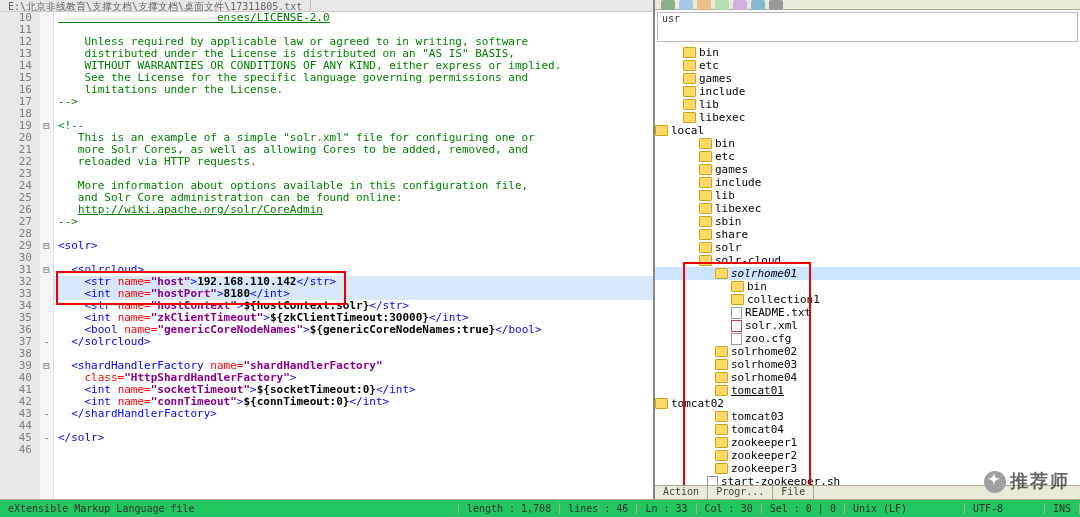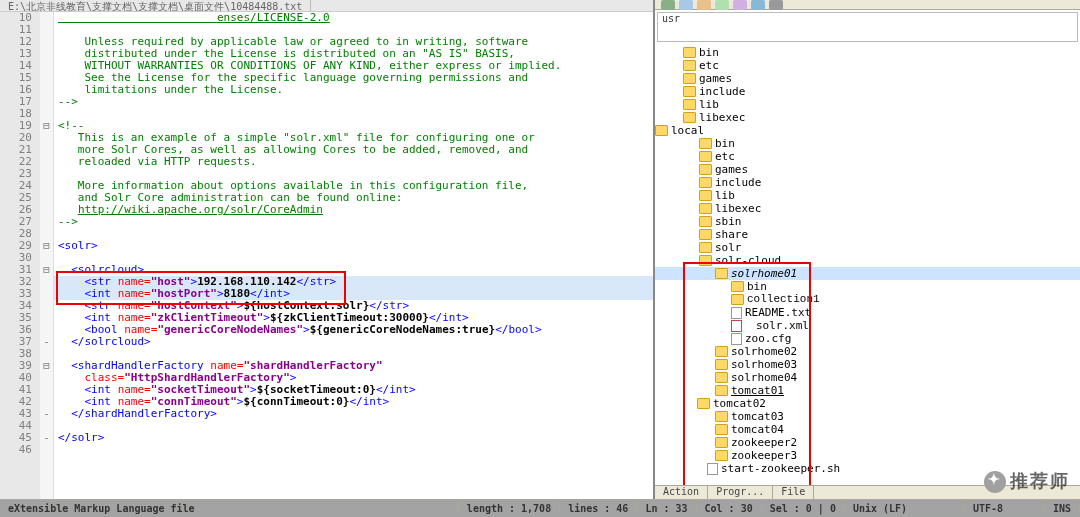--- a/index.html
+++ b/index.html
@@ -28,34 +28,34 @@
 .path-bar { height: 30px; background: #fff; border: 1px solid #bbb; margin: 2px; padding: 0 4px; font-size: 10px; color: #333; }
 .tree { flex: 1; overflow: auto; padding: 2px 0; font-size: 11px; position: relative; }
 .tree-row { display: flex; align-items: center; height: 13px; line-height: 13px; white-space: nowrap; }
 .tree-row.sel { background: #cce4ff; }
 .folder-icon { width: 13px; height: 11px; background: #ffd968; border: 1px solid #d4a017; border-radius: 1px; margin-right: 3px; display: inline-block; }
 .file-icon { width: 11px; height: 12px; background: #fff; border: 1px solid #999; margin-right: 3px; display: inline-block; }
 .file-icon.xml { border-color: #c44; }
 .tree-label { color: #000; }
 .bottom-tabs { height: 14px; background: #ece9d8; border-top: 1px solid #aca899; display: flex; font-size: 10px; }
 .btab { padding: 0 8px; border-right: 1px solid #aca899; color: #444; }
-.status-bar { height: 18px; background: #a3a3a3; border-top: 1px solid #aca899; display: flex; font-size: 10px; align-items: center; font-weight: bold; }
+.status-bar { height: 18px; background: #22c55e; border-top: 1px solid #aca899; display: flex; font-size: 10px; align-items: center; }
 .status-cell { padding: 0 8px; border-right: 1px solid #aca899; color: #333; }
 .status-left { flex: 1; }
 .watermark { position: absolute; right: 10px; bottom: 24px; font-size: 18px; font-weight: bold; color: rgba(0,0,0,0.6); font-family: "Microsoft YaHei", sans-serif; letter-spacing: 2px; pointer-events: none; }
 .wm-icon { display:inline-block; width:22px; height:22px; background:#a0a0a0; border-radius:50%; vertical-align:middle; margin-right:4px; position:relative; }
 .wm-icon::after { content:"✦"; color:#fff; position:absolute; left:4px; top:0; font-size:14px; }
 </style>
 </head>
 <body>
 
 <div class="main-area">
   <div class="editor-panel">
     <div class="tab-bar">
-      <div class="tab">E:\北京非线教育\支撑文档\支撑文档\桌面文件\10484488.txt</div>
+      <div class="tab">E:\北京非线教育\支撑文档\支撑文档\桌面文件\17311805.txt</div>
     </div>
     <div class="code-area">
       <div class="gutter" id="gutter">
           <div class="line">10</div>
           <div class="line">11</div>
           <div class="line">12</div>
           <div class="line">13</div>
           <div class="line">14</div>
           <div class="line">15</div>
           <div class="line">16</div>
@@ -252,29 +252,29 @@
           <span class="tree-label">solr-cloud</span>
         </div>
         <div class="tree-row sel" style="padding-left: 60px; font-style: italic;">
           <span class="folder-icon"></span>
           <span class="tree-label">solrhome01</span>
         </div>
         <div class="tree-row" style="padding-left: 76px;">
           <span class="folder-icon"></span>
           <span class="tree-label">bin</span>
         </div>
-        <div class="tree-row" style="padding-left: 76px; font-family: Liberation Mono, monospace;">
+        <div class="tree-row" style="padding-left: 76px;">
           <span class="folder-icon"></span>
           <span class="tree-label">collection1</span>
         </div>
         <div class="tree-row" style="padding-left: 76px;">
           <span class="file-icon"></span>
           <span class="tree-label">README.txt</span>
         </div>
-        <div class="tree-row" style="padding-left: 76px; gap: 11px;">
+        <div class="tree-row" style="padding-left: 76px;">
           <span class="file-icon xml"></span>
           <span class="tree-label">solr.xml</span>
         </div>
         <div class="tree-row" style="padding-left: 76px;">
           <span class="file-icon"></span>
           <span class="tree-label">zoo.cfg</span>
         </div>
         <div class="tree-row" style="padding-left: 60px;">
           <span class="folder-icon"></span>
           <span class="tree-label">solrhome02</span>
@@ -284,31 +284,35 @@
           <span class="tree-label">solrhome03</span>
         </div>
         <div class="tree-row" style="padding-left: 60px;">
           <span class="folder-icon"></span>
           <span class="tree-label">solrhome04</span>
         </div>
         <div class="tree-row" style="padding-left: 60px; text-decoration: underline;">
           <span class="folder-icon"></span>
           <span class="tree-label">tomcat01</span>
         </div>
-        <div class="tree-row" style=" margin-left: 42px;">
+        <div class="tree-row" style="">
           <span class="folder-icon"></span>
           <span class="tree-label">tomcat02</span>
         </div>
         <div class="tree-row" style="padding-left: 60px;">
           <span class="folder-icon"></span>
           <span class="tree-label">tomcat03</span>
         </div>
         <div class="tree-row" style="padding-left: 60px;">
           <span class="folder-icon"></span>
           <span class="tree-label">tomcat04</span>
+        </div>
+        <div class="tree-row" style="padding-left: 60px;">
+          <span class="folder-icon"></span>
+          <span class="tree-label">zookeeper1</span>
         </div>
         <div class="tree-row" style="padding-left: 60px;">
           <span class="folder-icon"></span>
           <span class="tree-label">zookeeper2</span>
         </div>
         <div class="tree-row" style="padding-left: 60px;">
           <span class="folder-icon"></span>
           <span class="tree-label">zookeeper3</span>
         </div>
         <div class="tree-row" style="padding-left: 52px;">

